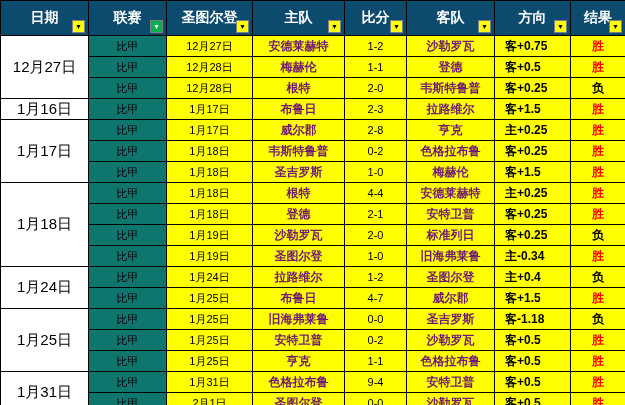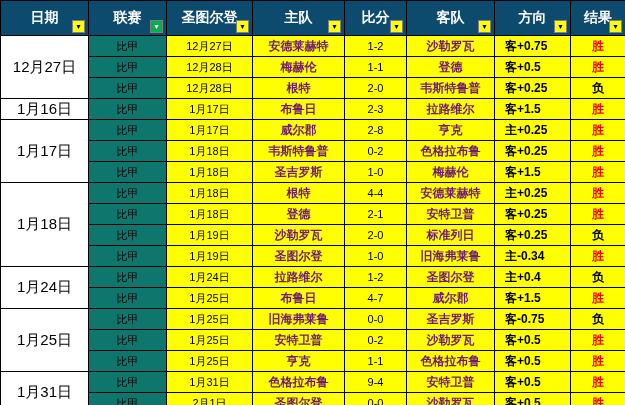--- a/index.html
+++ b/index.html
@@ -209,21 +209,21 @@
         <td class="c-dir">客+1.5</td>
         <td class="c-res">胜</td>
       </tr>
       <tr>
         <td class="c-date" rowspan="3">1月25日</td>
         <td class="c-league">比甲</td>
         <td class="c-time">1月25日</td>
         <td class="c-team">旧海弗莱鲁</td>
         <td class="c-score">0-0</td>
         <td class="c-team">圣吉罗斯</td>
-        <td class="c-dir">客-0.75</td>
+        <td class="c-dir">客-1.18</td>
         <td class="c-res lose">负</td>
       </tr>
       <tr>
         <td class="c-league">比甲</td>
         <td class="c-time">1月25日</td>
         <td class="c-team">安特卫普</td>
         <td class="c-score">0-2</td>
         <td class="c-team">沙勒罗瓦</td>
         <td class="c-dir">客+0.5</td>
         <td class="c-res">胜</td>

